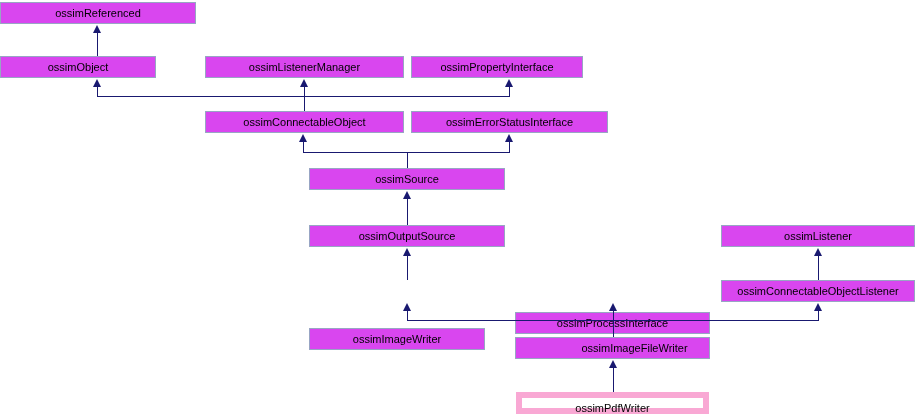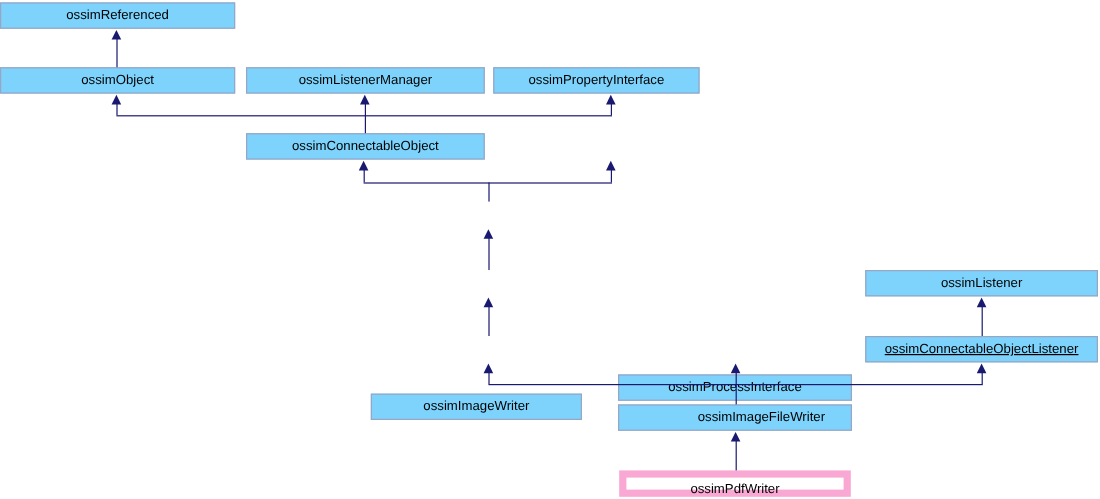--- a/index.html
+++ b/index.html
@@ -12,21 +12,21 @@
     position: relative;
     width: 917px;
     height: 416px;
     background: #ffffff;
     overflow: hidden;
   }
   .node {
     position: absolute;
     box-sizing: border-box;
     height: 22px;
-    background: #7dd3fc;
+    background: #d946ef;
     border: 1px solid #98a5c4;
     color: #000000;
     font-size: 11px;
     line-height: 20px;
     text-align: center;
     white-space: nowrap;
     cursor: pointer;
   }
   .node.current {
     background: #ffffff;
@@ -51,28 +51,31 @@
     border-right: 4px solid transparent;
     border-bottom: 8px solid #191970;
   }
 </style>
 </head>
 <body>
 
 <div id="diagram">
 
   <div class="node" style="left:0px;   top:2px;   width:196px;">ossimReferenced</div>
-  <div class="node" style="left:0px;   top:56px;  width:196px;">ossimObject</div>
+  <div class="node" style="left:0px;   top:56px;  width:156px;">ossimObject</div>
   <div class="node" style="left:205px; top:56px;  width:199px;">ossimListenerManager</div>
   <div class="node" style="left:411px; top:56px;  width:172px;">ossimPropertyInterface</div>
   <div class="node" style="left:205px; top:111px; width:199px;">ossimConnectableObject</div>
+  <div class="node" style="left:411px; top:111px; width:197px;">ossimErrorStatusInterface</div>
+  <div class="node" style="left:309px; top:168px; width:196px;">ossimSource</div>
+  <div class="node" style="left:309px; top:225px; width:196px;">ossimOutputSource</div>
   <div class="node" style="left:721px; top:225px; width:194px;">ossimListener</div>
   <div class="node" style="left:309px; top:280px; width:176px;margin-top:48px;">ossimImageWriter</div>
   <div class="node" style="left:515px; top:280px; width:195px;margin-top:32px;">ossimProcessInterface</div>
-  <div class="node" style="left:721px; top:280px; width:194px;text-decoration:underline;">ossimConnectableObjectListener</div>
+  <div class="node" style="left:721px; top:280px; width:194px;">ossimConnectableObjectListener</div>
   <div class="node" style="left:515px; top:337px; width:195px;padding-left:44px;">ossimImageFileWriter</div>
   <div class="node current" style="left:516px; top:392px; width:193px;">ossimPdfWriter</div>
 
   <div class="arr" style="left:93px;  top:25px;"></div>
   <div class="vline" style="left:97px;  top:32px;  height:24px;"></div>
 
   <div class="hline" style="left:97px;  top:96px;  width:413px;"></div>
   <div class="arr" style="left:93px;  top:79px;"></div>
   <div class="vline" style="left:97px;  top:86px;  height:10px;"></div>
   <div class="arr" style="left:300px; top:79px;"></div>

